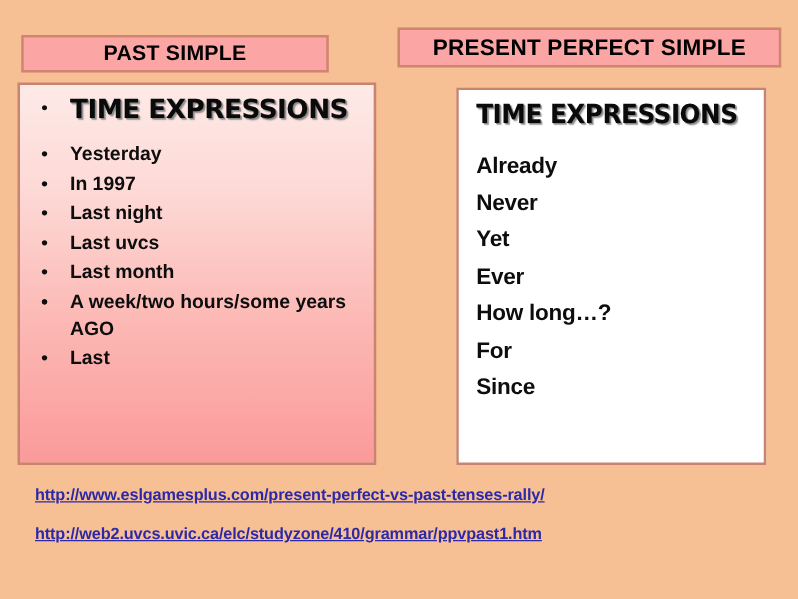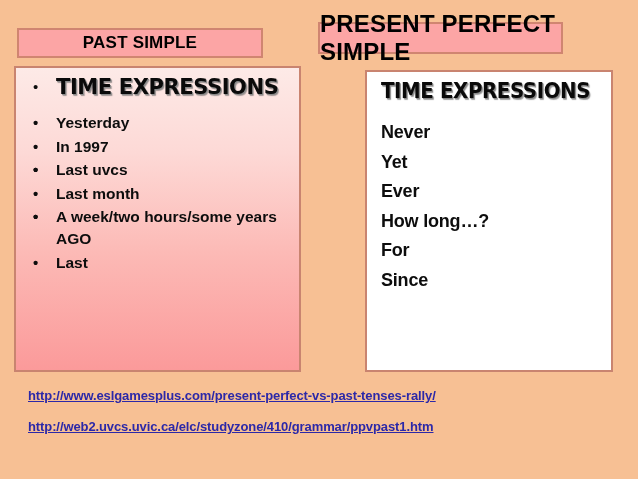--- a/index.html
+++ b/index.html
@@ -32,23 +32,23 @@
   #title-past {
     left: 17px;
     top: 28px;
     width: 246px;
     height: 30px;
     font-size: 17px;
   }
   #title-present {
     left: 318px;
     top: 22px;
-    width: 245px;
+    width: 307px;
     height: 32px;
-    font-size: 24px;
+    font-size: 18px;
   }
 
   
   .content-box {
     position: absolute;
     box-sizing: border-box;
     border: 2px solid #c98470;
   }
   #box-past {
     left: 14px;
@@ -172,20 +172,21 @@
     <li>
       <span class="bullet">•</span>
       <span>Yesterday</span>
     </li>
     <li>
       <span class="bullet">•</span>
       <span>In 1997</span>
     </li>
     <li>
       <span class="bullet">•</span>
+      <span>Last night</span>
     </li>
     <li>
       <span class="bullet">•</span>
       <span>Last uvcs</span>
     </li>
     <li>
       <span class="bullet">•</span>
       <span>Last month</span>
     </li>
     <li>
@@ -200,20 +201,21 @@
       <span>Last</span>
     </li>
   </ul>
 </div>
 
 <div class="content-box" id="box-present">
 
   <div class="box-heading">TIME EXPRESSIONS</div>
 
   <ul class="plain" id="present-list">
+    <li>Already</li>
     <li>Never</li>
     <li>Yet</li>
     <li>Ever</li>
     <li>How long…?</li>
     <li>For</li>
     <li>Since</li>
   </ul>
 </div>
 
 <a class="link-row" id="link-1" href="#">http://www.eslgamesplus.com/present-perfect-vs-past-tenses-rally/</a>

